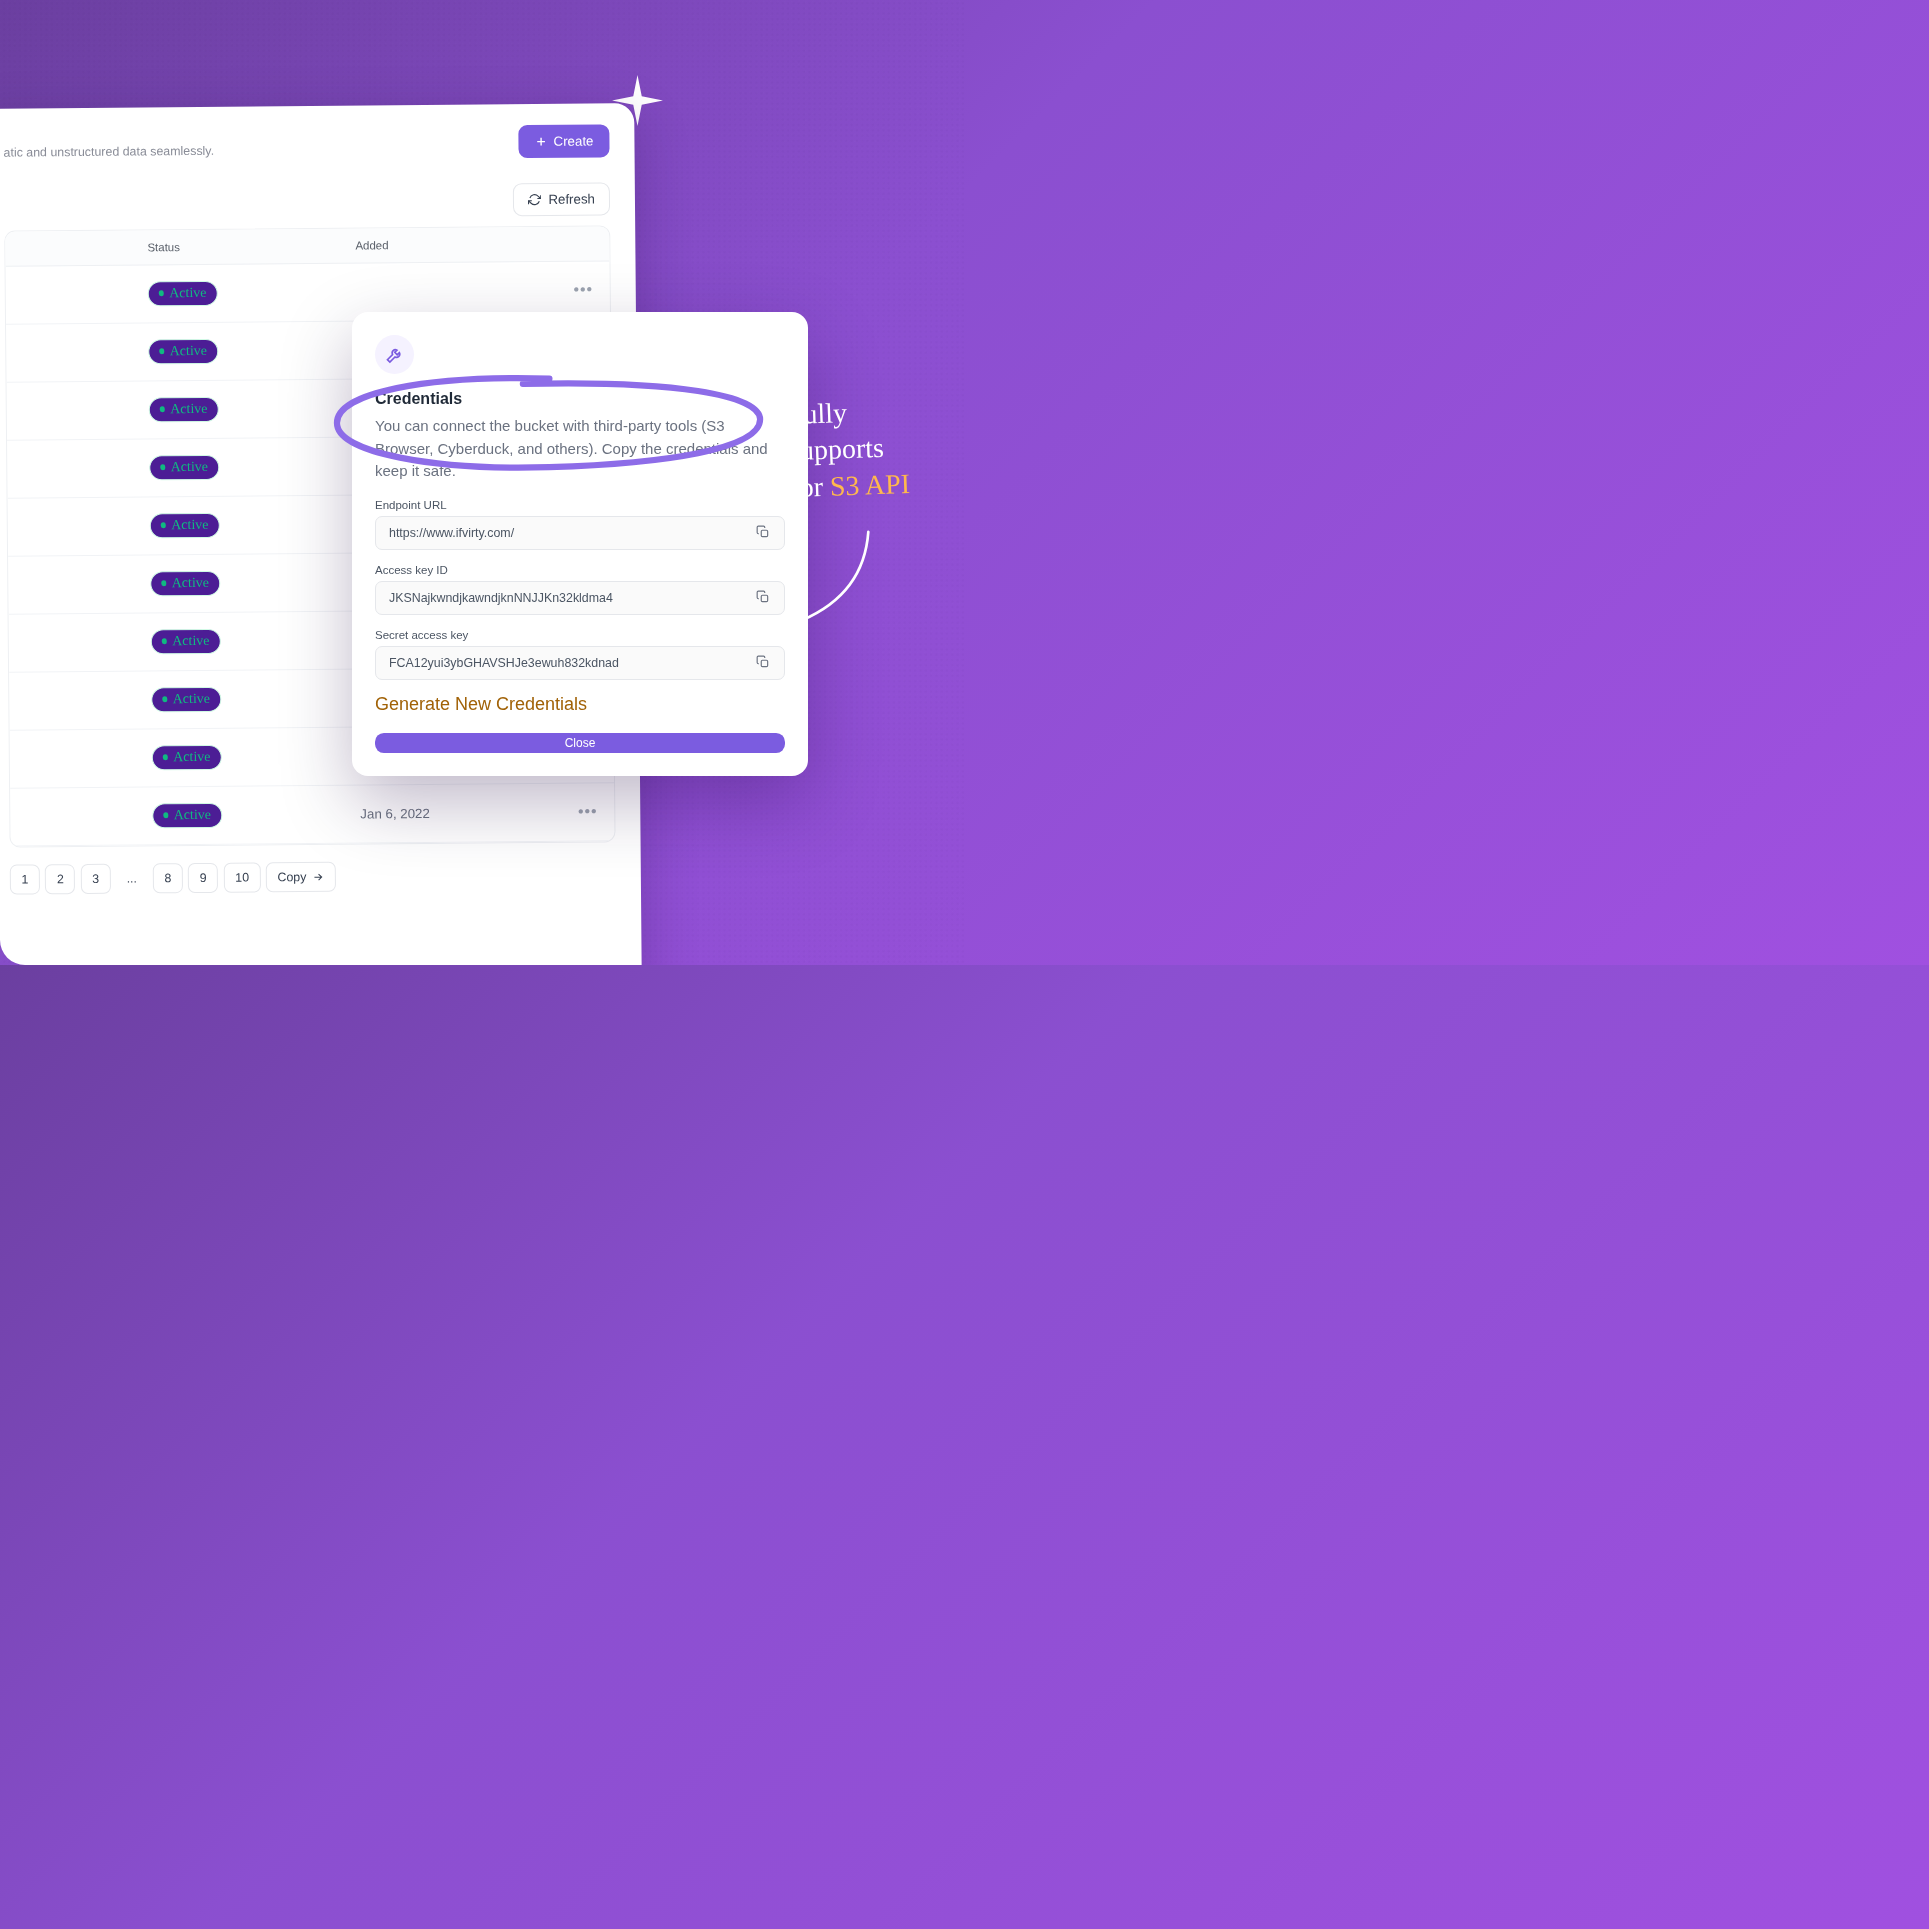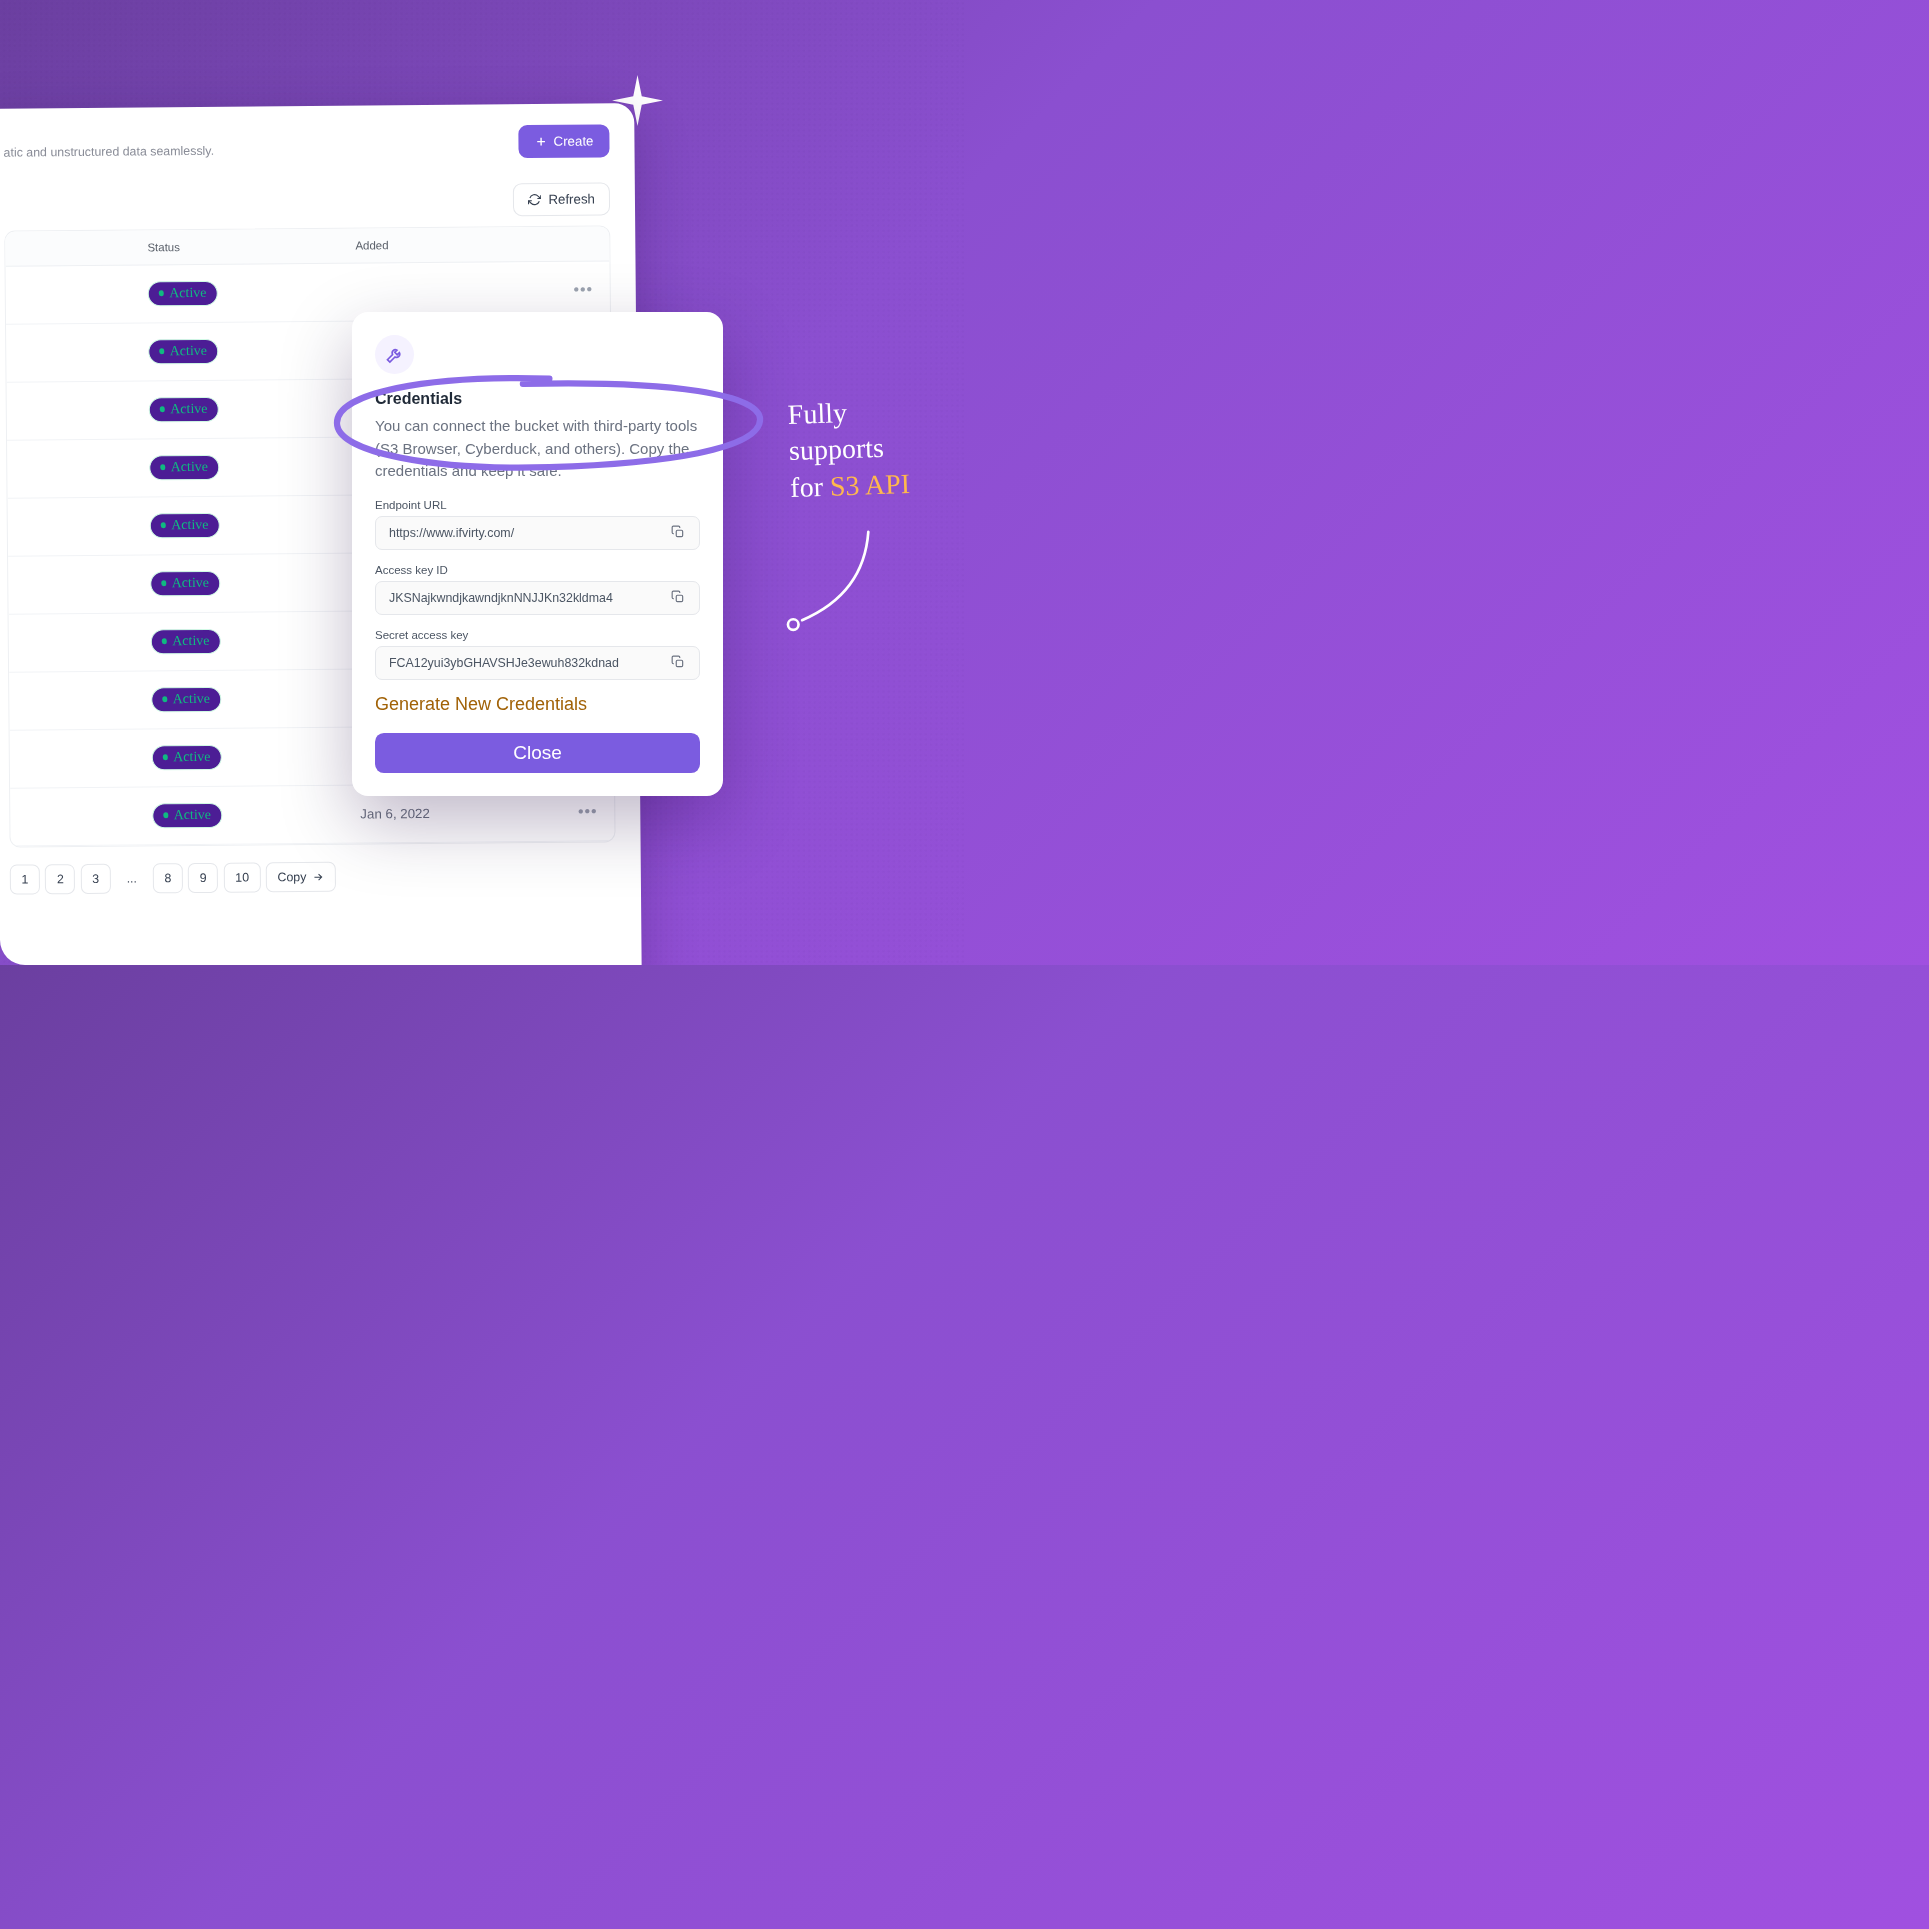--- a/index.html
+++ b/index.html
@@ -156,21 +156,21 @@
   align-items: center;
   gap: 5.3px;
 }
 .page-btn.ellipsis { border: none; }
 
 
 .modal {
   position: absolute;
   top: 312px;
   left: 352px;
-  width: 371px;
+  width: 456px;
   background: #fff;
   border-radius: 16px;
   box-shadow: 0 26.6px 71px rgba(30,0,60,0.28);
   padding: 23px;
 }
 
 .modal-icon-wrap {
   width: 39px; height: 39px;
   border-radius: 50%;
   background: #f5f2ff;
@@ -229,23 +229,23 @@
   text-decoration: none;
   display: inline-block;
   margin-bottom: 17.7px;
   cursor: pointer;
 }
 .btn-close {
   width: 100%;
   background: #7B5CE0;
   color: #fff;
   border: none;
-  padding: 9px;
+  padding: 3px;
   border-radius: 8.9px;
-  font-size: 19px;
+  font-size: 12px;
   font-weight: 500;
   cursor: pointer;
 }
 
 
 .anno-circle {
   position: absolute;
   top: 368px;
   left: 319px;
   width: 452px;

